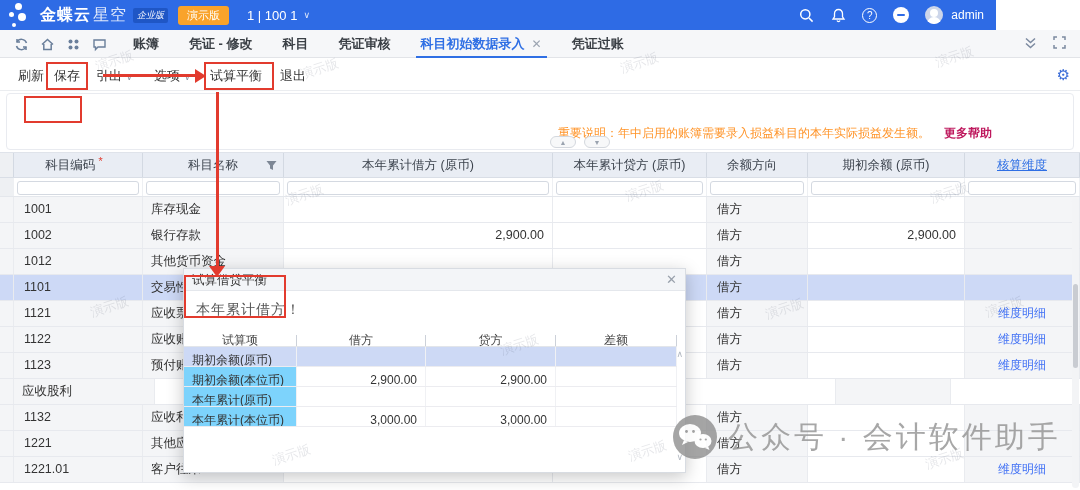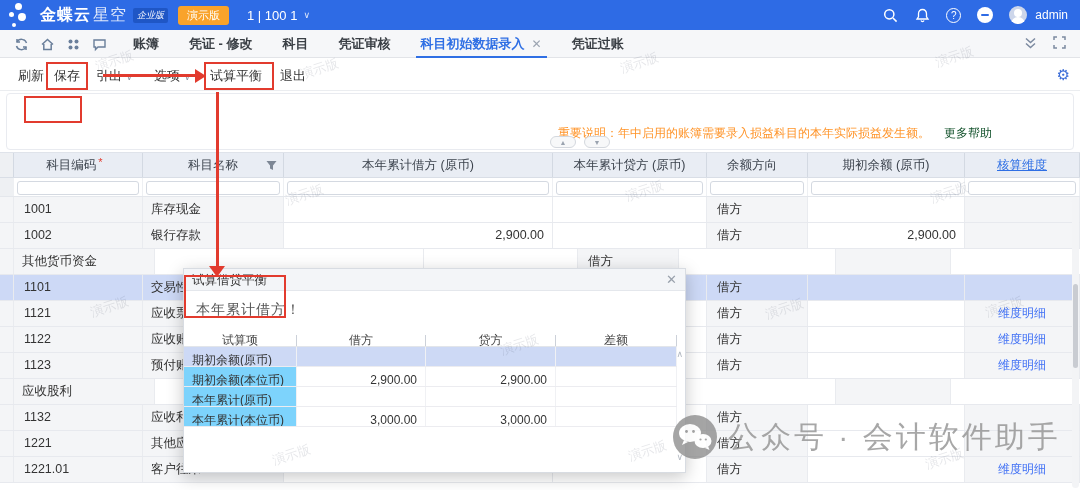--- a/index.html
+++ b/index.html
@@ -1,20 +1,20 @@
 <!DOCTYPE html>
 <html><head>
 <meta charset="utf-8">
 <style>
   *{margin:0;padding:0;box-sizing:border-box;}
   html,body{width:1080px;height:490px;}
   body{position:relative;font-family:"Liberation Sans",sans-serif;background:#fff;overflow:hidden;font-size:13px;color:#333;}
 
   
-  .topbar{position:absolute;left:0;top:0;width:1080px;height:30px;background:#2e6be5;display:flex;align-items:center;color:#fff;z-index:10;}
+  .topbar{position:absolute;left:0;top:0;width:996px;height:30px;background:#2e6be5;display:flex;align-items:center;color:#fff;z-index:10;}
   .logo-dots{position:relative;width:30px;height:30px;margin-left:6px;}
   .logo-dots i{position:absolute;background:#fff;border-radius:50%;}
   .logo-dots i:nth-child(1){width:7px;height:7px;left:9px;top:3px;}
   .logo-dots i:nth-child(2){width:5px;height:5px;left:3px;top:12px;}
   .logo-dots i:nth-child(3){width:8px;height:8px;left:12px;top:13px;}
   .logo-dots i:nth-child(4){width:4px;height:4px;left:6px;top:23px;}
   .brand{display:flex;align-items:baseline;margin-left:4px;}
   .brand-bold{font-size:16px;font-weight:bold;letter-spacing:1px;}
   .brand-light{font-size:16px;font-weight:300;opacity:.85;letter-spacing:1px;margin-left:2px;}
   .edition{margin-left:6px;background:#1f55c4;font-size:9px;padding:1px 4px;border-radius:2px;font-style:italic;opacity:.95;}
@@ -52,21 +52,21 @@
   .formbox{position:absolute;left:6px;top:93px;width:1068px;height:57px;border:1px solid #e9ebf0;border-radius:4px;background:#fff;z-index:2;}
   .flabel{position:absolute;font-size:12px;color:#5a6270;text-align:right;}
   .flabel.link{color:#4a7bd4;}
   .finput{position:absolute;height:22px;border:1px solid #c9d2e0;border-radius:3px;font-size:12px;color:#333;padding:0 20px 0 6px;background:#fff;font-family:"Liberation Sans",sans-serif;}
   .fselect{position:absolute;height:22px;border:1px solid #c9d2e0;border-radius:3px;background:#fff;font-size:12px;color:#333;line-height:20px;padding-left:6px;cursor:pointer;}
   .fselect .dd{position:absolute;right:6px;top:0;font-size:9px;color:#8a97ab;}
   .fread{position:absolute;height:20px;background:#eef0f3;font-size:12px;color:#444;line-height:20px;padding:0 6px;border-radius:2px;white-space:nowrap;overflow:hidden;}
   .star{position:absolute;color:#e23b2e;font-size:12px;}
   .mag{position:absolute;}
   .notice{position:absolute;left:558px;top:125px;font-size:12px;color:#ff9429;white-space:nowrap;z-index:3;}
-  .notice a{color:#14532d;text-decoration:none;margin-left:14px;cursor:pointer;}
+  .notice a{color:#be185d;text-decoration:none;margin-left:14px;cursor:pointer;font-weight:bold;}
   .pill{position:absolute;width:26px;height:12px;border:1px solid #d4d8de;border-radius:7px;background:#f7f8f9;font-size:7px;line-height:11px;text-align:center;color:#9aa3af;cursor:pointer;z-index:3;}
 
   
   .grid{position:absolute;left:0;top:152px;width:1080px;height:338px;z-index:1;background:#fff;}
   .gh{display:flex;height:26px;background:#e9edf4;border-top:1px solid #dfe3ea;border-bottom:1px solid #d9dee6;}
   .gh .cell{display:flex;align-items:center;justify-content:center;font-size:12.5px;color:#3c434d;border-right:1px solid #d3d9e2;position:relative;}
   .gh .req{color:#e23b2e;margin-left:2px;position:relative;top:-3px;font-size:11px;}
   .gh .hlink{color:#2f6fe4;text-decoration:underline;cursor:pointer;}
   .funnel{position:absolute;right:6px;top:7px;}
   .frow{display:flex;height:19px;background:#fff;border-bottom:1px solid #e4e7ec;}
@@ -255,21 +255,21 @@
 <div class="notice">
   <span>重要说明：年中启用的账簿需要录入损益科目的本年实际损益发生额。</span><a>更多帮助</a>
 </div>
 
 <span class="pill" style="left:550px;top:136px;">▲</span>
 <span class="pill" style="left:584px;top:136px;">▼</span>
 
 <div class="grid">
   <div class="gh" id="grid-header">
       <div class="cell cstrip"></div>
-      <div class="cell ccode" style="padding-left: 0px; padding-right: 7px; text-align: right;">
+      <div class="cell ccode" style="padding-left: 0px; padding-right: 7px; text-align: right; font-family: Liberation Mono, monospace;">
         <span>科目编码</span>
         <span class="req">*</span>
       </div>
       <div class="cell cname" style="padding-left: 0px; padding-right: 0px; text-align: center;">
         <span>科目名称</span>
         <span class="funnel"><svg width="11" height="11" viewBox="0 0 11 11">
             <path d="M0.5 1h10L7 5.5V10L4 8.5V5.5z" fill="#7d8795"></path>
           </svg></span>
       </div>
       <div class="cell cdebit" style="padding-left: 0px; padding-right: 0px; text-align: center;">
@@ -314,20 +314,21 @@
         <div class="cell ccode">1002</div>
         <div class="cell cname">银行存款</div>
         <div class="cell cdebit white">2,900.00</div>
         <div class="cell ccredit white"></div>
         <div class="cell cdir">借方</div>
         <div class="cell copen white">2,900.00</div>
         <div class="cell cdim"></div>
       </div>
       <div class="grow">
         <div class="cell cstrip"></div>
+        <div class="cell ccode">1012</div>
         <div class="cell cname">其他货币资金</div>
         <div class="cell cdebit white"></div>
         <div class="cell ccredit white"></div>
         <div class="cell cdir">借方</div>
         <div class="cell copen white"></div>
         <div class="cell cdim"></div>
       </div>
       <div class="grow sel">
         <div class="cell cstrip"></div>
         <div class="cell ccode">1101</div>

